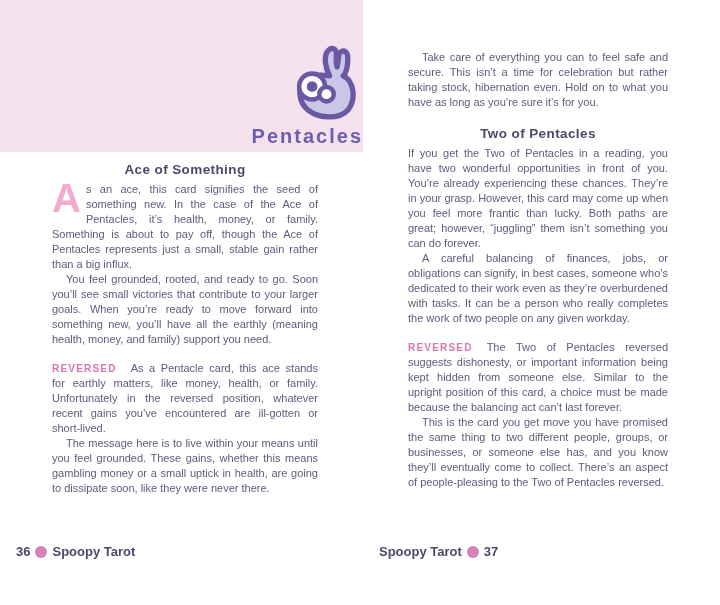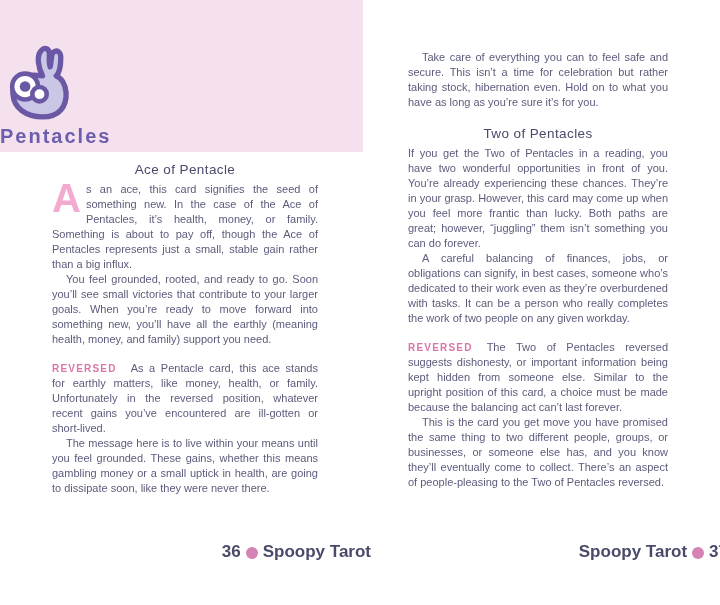--- a/index.html
+++ b/index.html
@@ -10,35 +10,35 @@
     position:relative; overflow:hidden;
   }
   .spread { position:relative; width:720px; height:605px; background:#ffffff; }
   .page { position:absolute; top:0; height:477px; }
   .page-left  { left:0;   width:363px; }
   .page-right { left:363px; width:357px; }
 
   .suit-header {
     width:100%; height:152px;
     background:#f5e1ee;
-    text-align:left;
+    text-align:right;
   }
   .suit-icon-wrap { display:block; padding-top:44px; height:124px; }
   .suit-title {
     font-size:20px; font-weight:bold;
     letter-spacing:2px;
     color:#6b5fad;
     line-height:24px;
   }
 
   .page-body { margin:9px 0 0 52px; width:266px; }
   .page-right .page-body { margin:50px 0 0 45px; width:260px; }
 
   .card-heading {
-    font-size:13.5px; font-weight:normal;
+    font-size:13.5px; font-weight:bold;
     color:#494a69;
     text-align:center;
     letter-spacing:0.4px;
     line-height:17px;
     margin:0 0 4px 0;
   }
   .page-right .card-heading { margin-top:15px; }
 
   .body-para {
     font-size:11px; line-height:15px;
@@ -57,23 +57,23 @@
   }
   .rev-label {
     font-weight:bold;
     font-size:10px;
     letter-spacing:1.2px;
     color:#d977ab;
     margin-right:14px;
   }
 
   .page-footer {
-    position:absolute; top:545px; left:8px;
-    width:100%; text-align:right;
-    font-size:17px; font-weight:bold;
+    position:absolute; top:545px; left:16px;
+    width:100%; text-align:left;
+    font-size:13px; font-weight:bold;
     color:#494a69; line-height:14px;
   }
   .footer-dot {
     display:inline-block;
     width:12px; height:12px; border-radius:50%;
     background:#d583b5;
     vertical-align:-2px;
     margin:0 5px;
   }
 </style>
@@ -90,21 +90,21 @@
           <path d="M56 42 C50 30 48 16 54 9 C58 4 64 5 65 12 C65 16 64 24 66 30 C68 22 67 14 70 11 C75 7 80 10 80 18 C80 28 78 38 74 42 C80 44 86 52 87 64 C88 82 78 96 56 96 C34 96 18 84 17 66 C16 54 22 44 34 42 C42 40 50 41 56 42 Z" fill="#cac6e6" stroke="#6a58a4" stroke-width="7" stroke-linejoin="round"></path>
           <circle cx="33" cy="56" r="17" fill="#ffffff" stroke="#6a58a4" stroke-width="6"></circle>
           <circle cx="33" cy="56" r="7" fill="#6a58a4"></circle>
           <circle cx="52" cy="66" r="9.5" fill="#ffffff" stroke="#6a58a4" stroke-width="6"></circle>
         </svg>
       </span>
       <div class="suit-title">Pentacles</div>
     </div>
 
     <div class="page-body">
-      <h2 class="card-heading">Ace of Pentacle</h2>
+      <h2 class="card-heading">Ace of Something</h2>
 
       <p class="body-para"><span class="dropcap">A</span><span>s an ace, this card signifies the seed of something new. In the case of the Ace of Pentacles, it’s health, money, or family. Something is about to pay off, though the Ace of Pentacles represents just a small, stable gain rather than a big influx.</span></p>
 
 
       <p class="body-para indent">You feel grounded, rooted, and ready to go. Soon you’ll see small victories that contribute to your larger goals. When you’re ready to move forward into something new, you’ll have all the earthly (meaning health, money, and family) support you need.</p>
 
       <p class="body-para reversed"><span class="rev-label">REVERSED</span><span>As a Pentacle card, this ace stands for earthly matters, like money, health, or family. Unfortunately in the reversed position, whatever recent gains you’ve encountered are ill-gotten or short-lived.</span></p>
 
       <p class="body-para indent">The message here is to live within your means until you feel grounded. These gains, whether this means gambling money or a small uptick in health, are going to dissipate soon, like they were never there.</p>
     </div>

